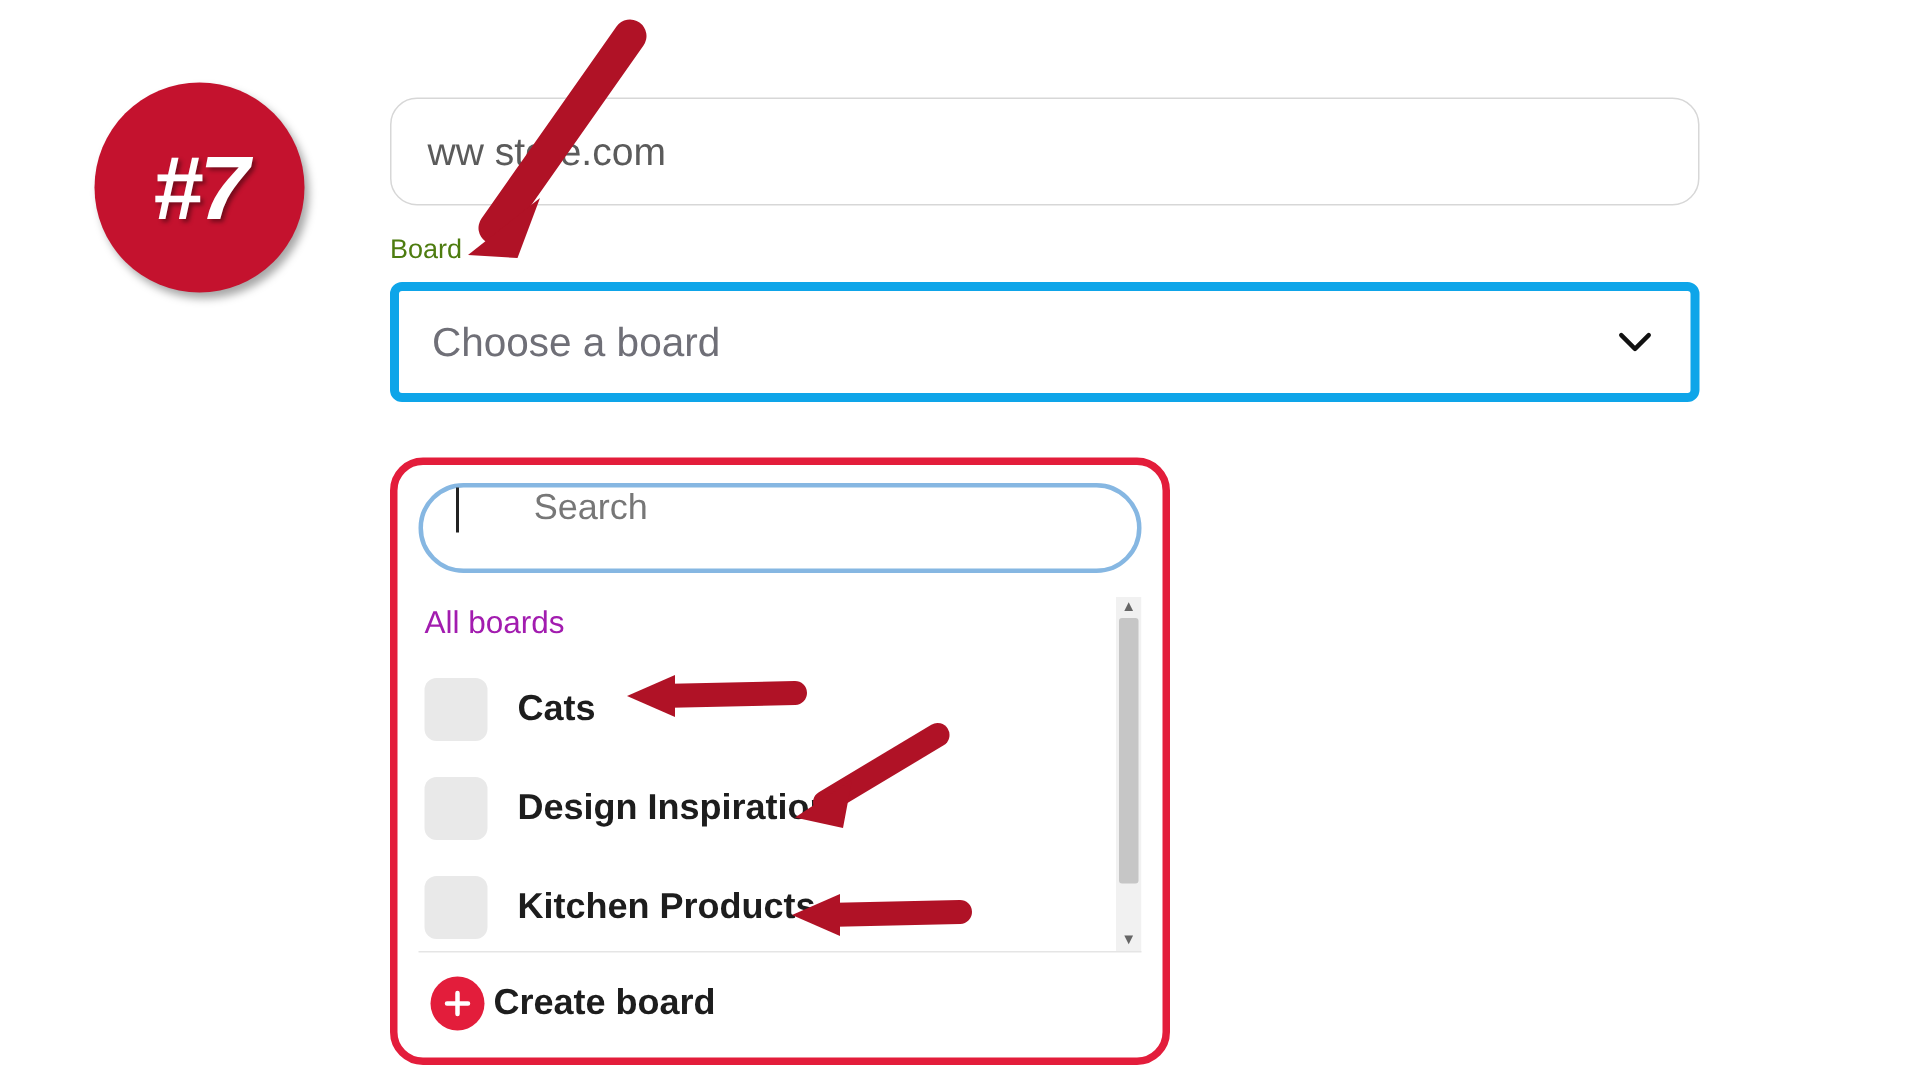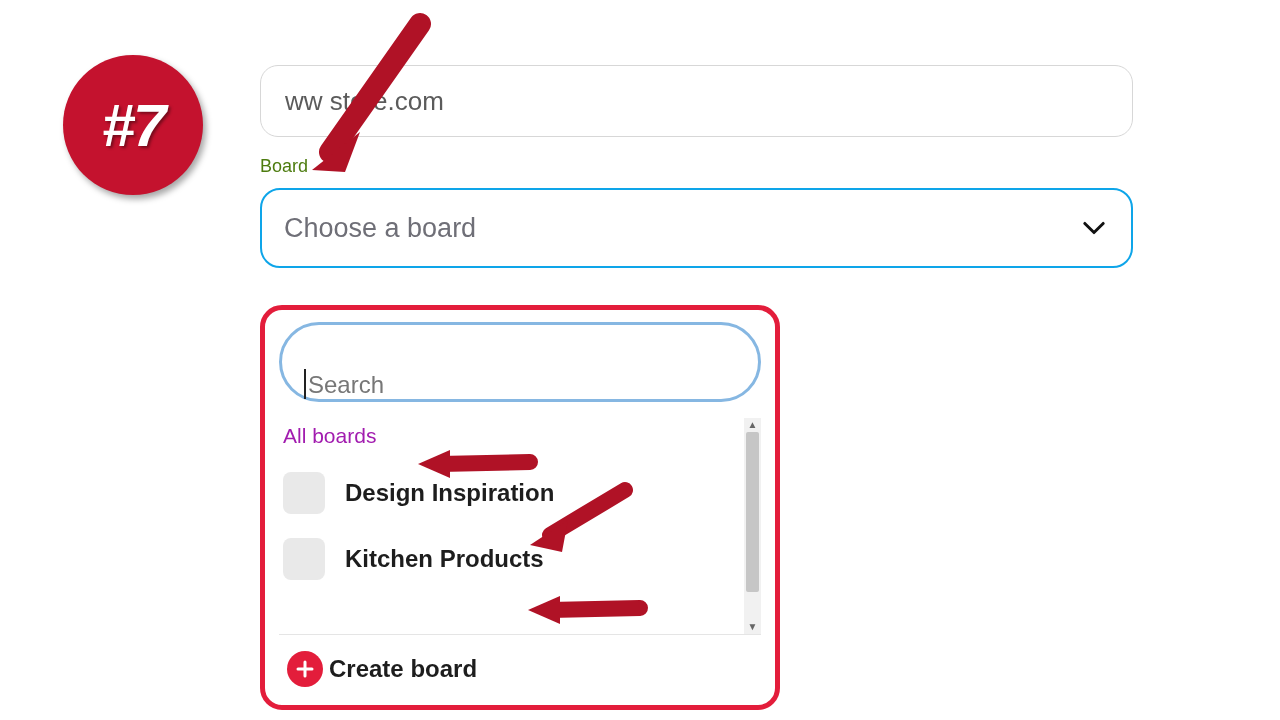--- a/index.html
+++ b/index.html
@@ -56,22 +56,22 @@
     font-size: 18px;
     color: #4d7c0f;
   }
 
   .board-select {
     position: absolute;
     left: 260px;
     top: 188px;
     width: 873px;
     height: 80px;
-    border: 2px solid #0ea5e9;
-    border-radius: 20px;
+    border: 6px solid #0ea5e9;
+    border-radius: 8px;
     display: flex;
     align-items: center;
     justify-content: space-between;
     padding: 0 26px 0 22px;
     cursor: pointer;
   }
   .board-select-text {
     font-size: 27px;
     color: #6f6f77;
   }
@@ -90,25 +90,26 @@
     border-radius: 22px;
     background: #fff;
     display: flex;
     flex-direction: column;
     padding: 12px 14px 0 14px;
   }
 
   .search-wrap {
     border: 3px solid #86b7e2;
     border-radius: 999px;
-    height: 80px;
-    display: flex;
-    align-items: flex-end;
+    height: 60px;
+    display: flex;
+    align-items: flex-start;
     padding: 0 22px;
     margin-bottom: 16px;
+    gap: 48px;
   }
   .search-input {
     border: none;
     outline: none;
     font-size: 24px;
     color: #555;
     width: 100%;
     background: transparent;
   }
   .search-input::placeholder { color: #777; }
@@ -226,20 +227,24 @@
 
   <div class="search-wrap">
     <div class="caret"></div>
     <input class="search-input" type="text" placeholder="Search" style="">
   </div>
 
   <div class="list-area">
     <div class="list-scroll">
       <div class="section-title">All boards</div>
 
+      <div class="board-item">
+        <div class="thumb"></div>
+        <span class="board-name">Cats</span>
+      </div>
 
       <div class="board-item">
         <div class="thumb"></div>
         <span class="board-name">Design Inspiration</span>
       </div>
 
       <div class="board-item">
         <div class="thumb"></div>
         <span class="board-name">Kitchen Products</span>
       </div>

